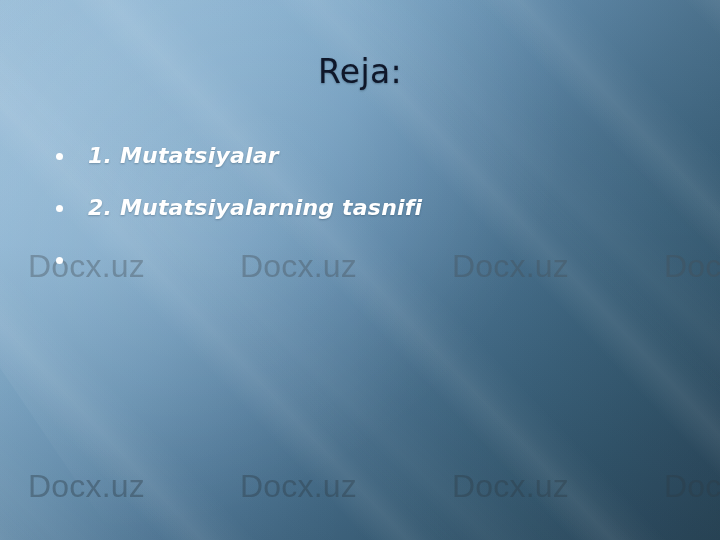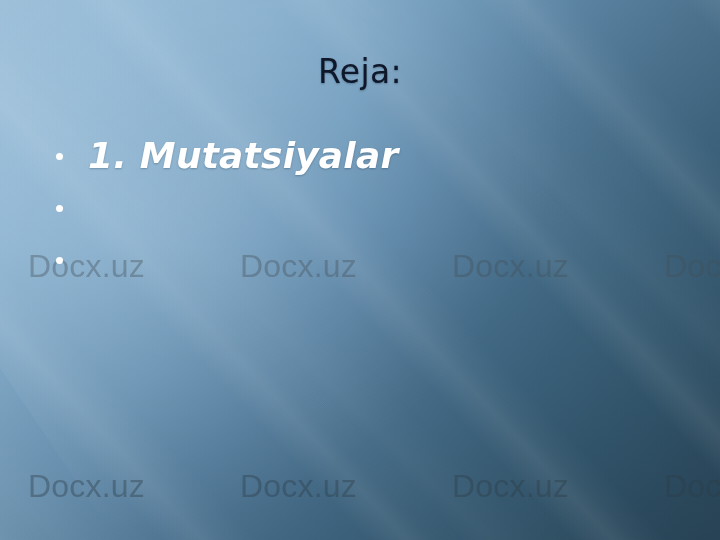--- a/index.html
+++ b/index.html
@@ -159,21 +159,21 @@
     margin: 0;
     padding: 0;
     list-style: none;
   }
   .bullet-item {
     position: relative;
     padding-left: 40px;
     height: 52px;
     line-height: 48px;
     font-family: "DejaVu Sans", sans-serif;
-    font-size: 36px;
+    font-size: 22px;
     font-style: italic;
     font-weight: bold;
     color: #ffffff;
     letter-spacing: 0.2px;
     text-shadow: 0 1px 2px rgba(20,45,62,0.30);
     white-space: nowrap;
   }
   .bullet-dot {
     position: absolute;
     left: 8px;
@@ -209,20 +209,21 @@
 
     <div class="title">Reja:</div>
 
     <ul class="bullet-list">
       <li class="bullet-item">
         <span class="bullet-dot"></span>
         <span>1. Mutatsiyalar</span>
       </li>
       <li class="bullet-item">
         <span class="bullet-dot"></span>
+        <span>2. Mutatsiyalarning tasnifi</span>
       </li>
       <li class="bullet-item">
         <span class="bullet-dot"></span>
       </li>
     </ul>
 
   </div>
 </div>
 
 </body></html>

